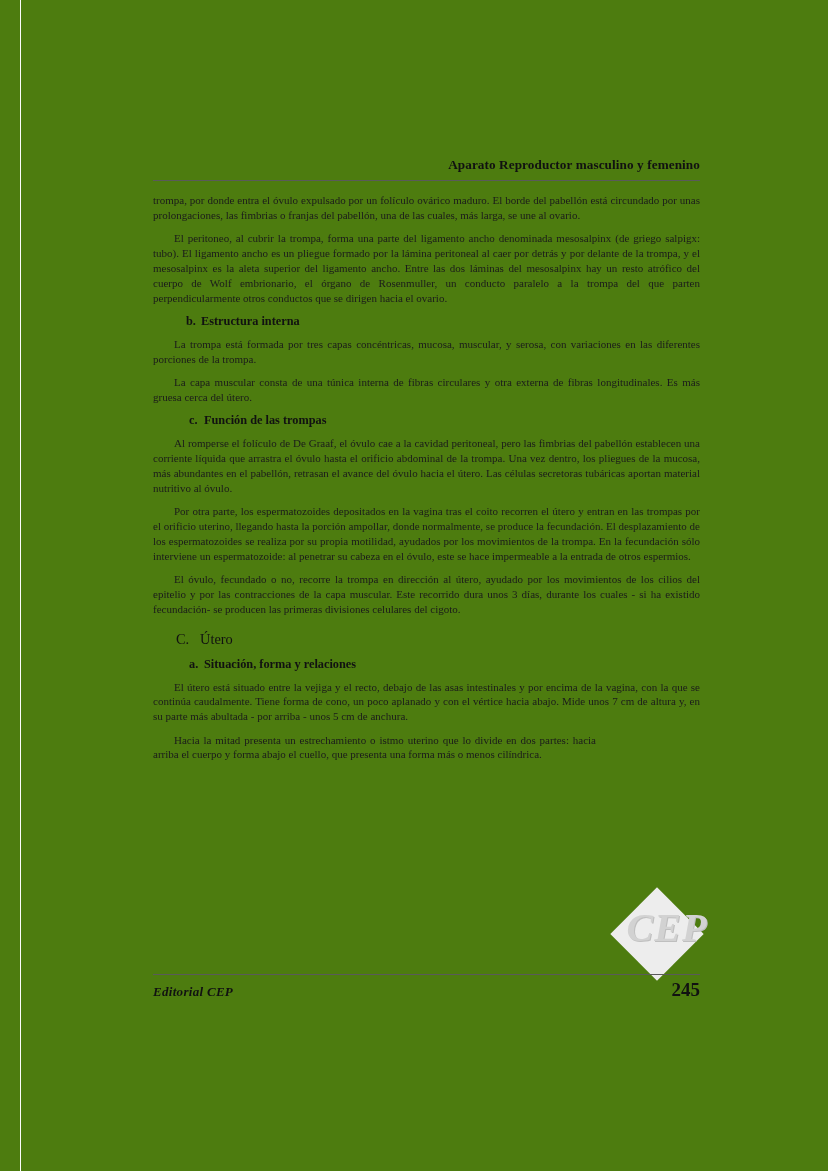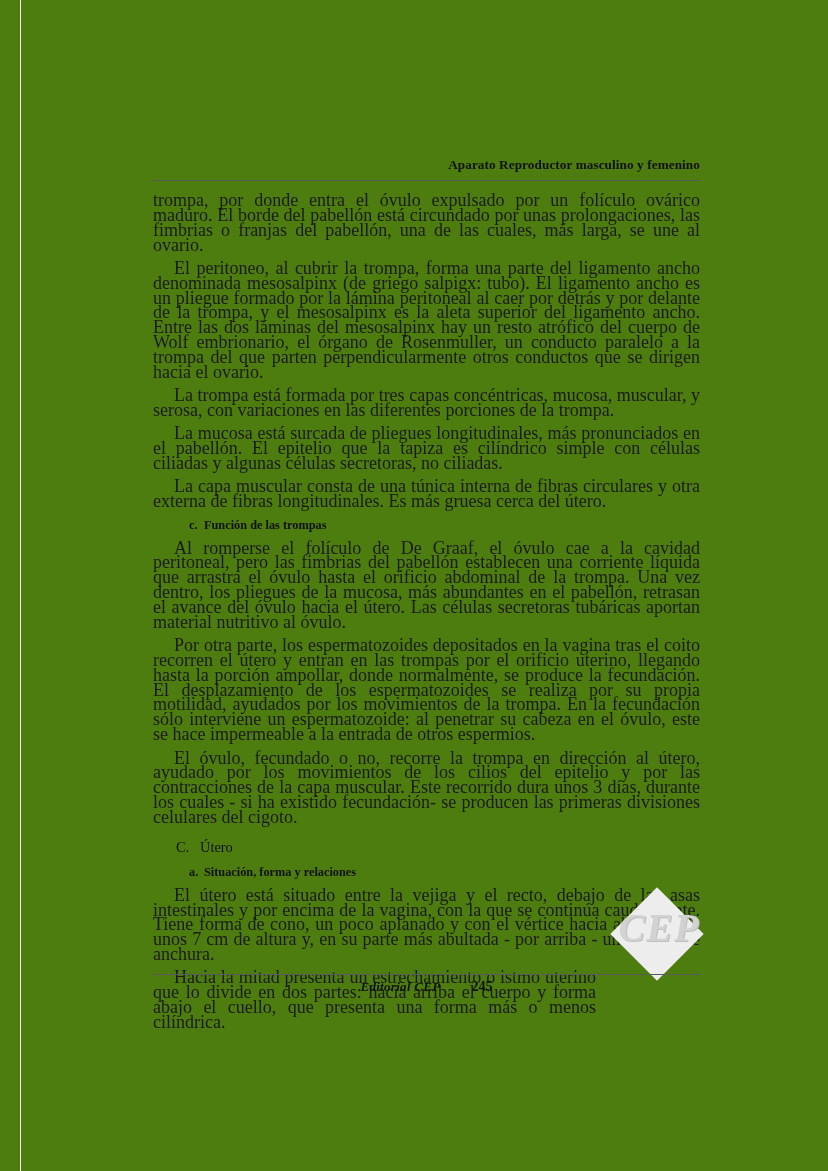--- a/index.html
+++ b/index.html
@@ -48,21 +48,21 @@
 
   
   .col {
     position: absolute;
     left: 153px;
     top: 193px;
     width: 547px;
   }
   p.body {
     margin: 0 0 8.5px 0;
-    font-size: 18px;
+    font-size: 11px;
     line-height: 14.85px;
     text-align: justify;
     text-justify: inter-word;
     color: #1b1b1b;
     hyphens: none;
   }
   p.body.indent {
     text-indent: 21px;
   }
   p.body.noindent {
@@ -113,21 +113,21 @@
     position: absolute;
     left: 24px;
     top: 8px;
     width: 66px;
     height: 66px;
     background: #ededed;
     transform: rotate(45deg);
   }
   .watermark .cep-text {
     position: absolute;
-    left: 0;
+    left: 8px;
     top: 11px;
     width: 118px;
     text-align: center;
     font-family: "Liberation Serif", "DejaVu Serif", serif;
     font-size: 40px;
     font-weight: bold;
     font-style: italic;
     color: #d2d2d2;
     letter-spacing: 1px;
     text-shadow: 1px 1px 0 #bfbfbf;
@@ -141,55 +141,57 @@
     width: 547px;
     height: 0;
     border-top: 1.6px solid #5a5a5a;
   }
   .footer {
     position: absolute;
     left: 153px;
     top: 979px;
     width: 547px;
     display: flex;
-    justify-content: center;
+    justify-content: space-between;
     align-items: baseline;
     gap: 31px;
   }
   .footer .imprint {
     font-size: 13px;
     font-weight: bold;
     font-style: italic;
     letter-spacing: 0.3px;
     color: #111111;
   }
   .footer .pageno {
-    font-size: 14px;
+    font-size: 19px;
     font-weight: bold;
     color: #111111;
   }
 </style>
 </head>
 <body>
 
 <div class="page">
 
   <div class="scan-edge"></div>
 
   <div class="running-head">Aparato Reproductor masculino y femenino</div>
   <div class="rule-top"></div>
 
   <div class="col">
 
     <p class="body noindent">trompa, por donde entra el óvulo expulsado por un folículo ovárico maduro. El borde del pabellón está circundado por unas prolongaciones, las fimbrias o franjas del pabellón, una de las cuales, más larga, se une al ovario.</p>
     <p class="body indent">El peritoneo, al cubrir la trompa, forma una parte del ligamento ancho denominada mesosalpinx (de griego salpigx: tubo). El ligamento ancho es un pliegue formado por la lámina peritoneal al caer por detrás y por delante de la trompa, y el mesosalpinx es la aleta superior del ligamento ancho. Entre las dos láminas del mesosalpinx hay un resto atrófico del cuerpo de Wolf embrionario, el órgano de Rosenmuller, un conducto paralelo a la trompa del que parten perpendicularmente otros conductos que se dirigen hacia el ovario.</p>
 
+    <h3 class="head-level2">
+      <span class="lbl">b.</span><span>Estructura interna</span>
+    </h3>
 
     <p class="body indent">La trompa está formada por tres capas concéntricas, mucosa, muscular, y serosa, con variaciones en las diferentes porciones de la trompa.</p>
-    <p class="body indent">La mucosa está surcada de pliegues longitudinales, más pronunciados en el pabellón. El epitelio que la tapiza es cilíndrico simple con células ciliadas y algunas células secretoras, no ciliadas.</p>
     <p class="body indent">La capa muscular consta de una túnica interna de fibras circulares y otra externa de fibras longitudinales. Es más gruesa cerca del útero.</p>
 
     <h3 class="head-level2 tight-a">
       <span class="lbl">c.</span><span>Función de las trompas</span>
     </h3>
 
     <p class="body indent">Al romperse el folículo de De Graaf, el óvulo cae a la cavidad peritoneal, pero las fimbrias del pabellón establecen una corriente líquida que arrastra el óvulo hasta el orificio abdominal de la trompa. Una vez dentro, los pliegues de la mucosa, más abundantes en el pabellón, retrasan el avance del óvulo hacia el útero. Las células secretoras tubáricas aportan material nutritivo al óvulo.</p>
     <p class="body indent">Por otra parte, los espermatozoides depositados en la vagina tras el coito recorren el útero y entran en las trompas por el orificio uterino, llegando hasta la porción ampollar, donde normalmente, se produce la fecundación. El desplazamiento de los espermatozoides se realiza por su propia motilidad, ayudados por los movimientos de la trompa. En la fecundación sólo interviene un espermatozoide: al penetrar su cabeza en el óvulo, este se hace impermeable a la entrada de otros espermios.</p>
     <p class="body indent">El óvulo, fecundado o no, recorre la trompa en dirección al útero, ayudado por los movimientos de los cilios del epitelio y por las contracciones de la capa muscular. Este recorrido dura unos 3 días, durante los cuales - si ha existido fecundación- se producen las primeras divisiones celulares del cigoto.</p>
 

